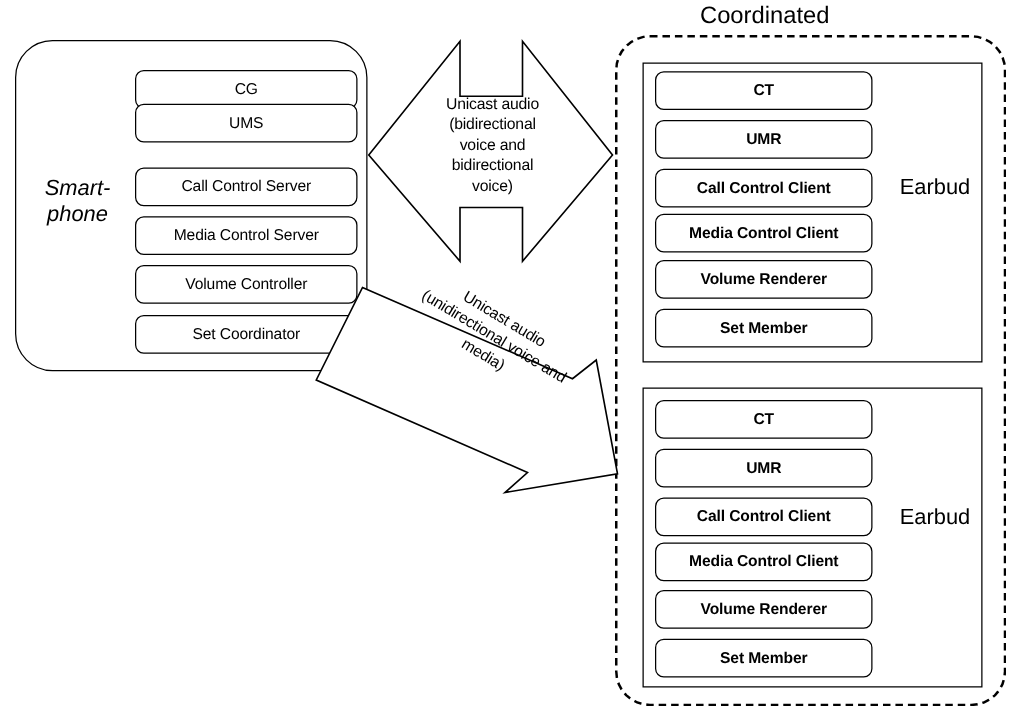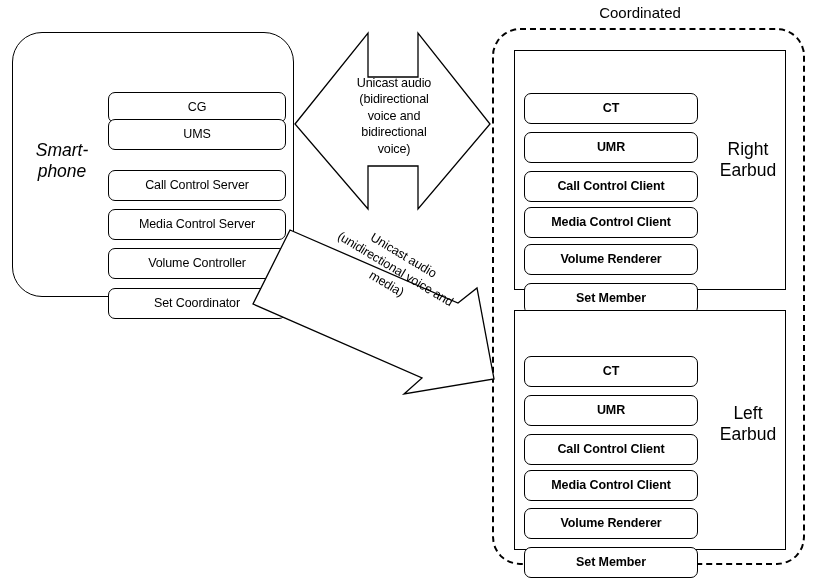--- a/index.html
+++ b/index.html
@@ -27,21 +27,20 @@
     border: 1.3px solid #000000;
     border-radius: 7px;
     background: #ffffff;
     display: flex;
     align-items: center;
     justify-content: center;
     font-size: 12.5px;
     line-height: 1;
     letter-spacing: -0.1px;
     white-space: nowrap;
-    margin-top: 36px;
   }
 
   
   #smartphone-box {
     position: absolute;
     left: 12px;
     top: 32px;
     width: 282px;
     height: 265px;
     box-sizing: border-box;
@@ -71,22 +70,21 @@
     box-sizing: border-box;
     border: 2.6px dashed #000000;
     border-radius: 28px;
     background: transparent;
   }
   #coordinated-label {
     position: absolute;
     left: 560px;
     top: 3px;
     width: 160px;
-    text-align: center;
-    font-size: 15px;
+    font-size: 19px;
     line-height: 20px;
     background: #ffffff;
   }
 
   
   .earbud-box {
     position: absolute;
     left: 514px;
     width: 272px;
     box-sizing: border-box;
@@ -166,34 +164,32 @@
   <div class="pill sp-pill" style="top:134px">Call Control Server</div>
   <div class="pill sp-pill" style="top:173px">Media Control Server</div>
   <div class="pill sp-pill" style="top:212px">Volume Controller</div>
   <div class="pill sp-pill" style="top:252px">Set Coordinator</div>
 
   <div id="coordinated-container"></div>
   <div id="coordinated-label">Coordinated</div>
 
   <div id="right-earbud-box" class="earbud-box"></div>
   <div id="right-earbud-label" class="earbud-label">
-    <div>Right</div>
     <div>Earbud</div>
   </div>
 
   <div class="pill eb-pill" style="top:57px">CT</div>
   <div class="pill eb-pill" style="top:96px">UMR</div>
   <div class="pill eb-pill" style="top:135px">Call Control Client</div>
   <div class="pill eb-pill" style="top:171px">Media Control Client</div>
   <div class="pill eb-pill" style="top:208px">Volume Renderer</div>
   <div class="pill eb-pill" style="top:247px">Set Member</div>
 
   <div id="left-earbud-box" class="earbud-box"></div>
   <div id="left-earbud-label" class="earbud-label">
-    <div>Left</div>
     <div>Earbud</div>
   </div>
 
   <div class="pill eb-pill" style="top:320px">CT</div>
   <div class="pill eb-pill" style="top:359px">UMR</div>
   <div class="pill eb-pill" style="top:398px">Call Control Client</div>
   <div class="pill eb-pill" style="top:434px">Media Control Client</div>
   <div class="pill eb-pill" style="top:472px">Volume Renderer</div>
   <div class="pill eb-pill" style="top:511px">Set Member</div>
 

